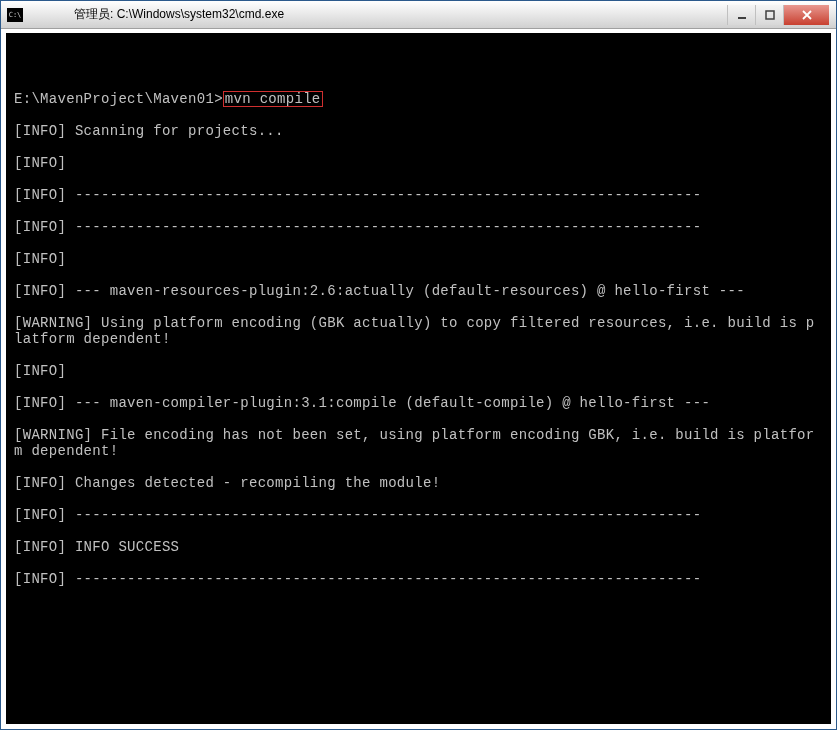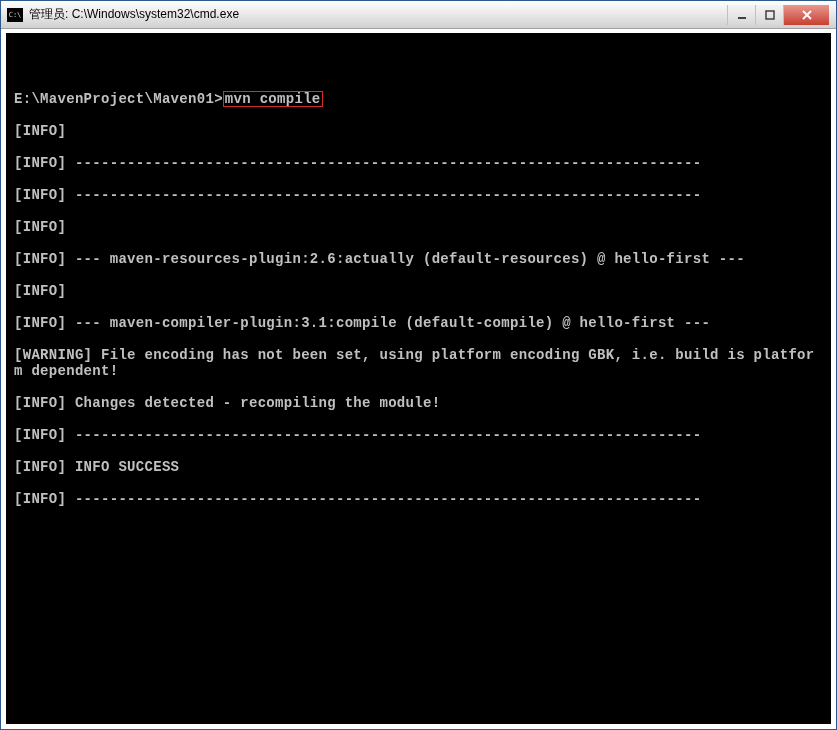--- a/index.html
+++ b/index.html
@@ -18,20 +18,21 @@
   flex-direction: column;
   background: white;
 }
 .titlebar { 
   height: 28px; 
   background: linear-gradient(to bottom, #ffffff 0%, #e8e8e8 50%, #d0d0d0 100%);
   border-bottom: 1px solid #a0a0a0;
   display: flex; 
   align-items: center; 
   padding: 0 7px 0 6px;
+  gap: 45px;
 }
 .titlebar-icon { 
   width: 16px; 
   height: 14px; 
   background: #000; 
   margin-right: 6px; 
   position: relative;
   display: flex;
   align-items: center;
   justify-content: center;
@@ -75,21 +76,21 @@
 }
 .terminal-content {
   font-family: "Courier New", "NSimSun", monospace; 
   font-size: 14px; 
   line-height: 16px; 
   color: #c0c0c0;
   white-space: pre-wrap;
   word-break: break-all;
   letter-spacing: 0.3px;
 }
-.line { min-height: 16px; font-weight: bold; }
+.line { min-height: 16px; }
 .hl { 
   border: 1px solid #d03030; 
   padding: 0 1px;
   display: inline-block;
   line-height: 14px;
 }
 </style>
 </head>
 <body>
 
@@ -112,25 +113,27 @@
         <svg width="10" height="10">
             <path d="M1 1 L9 9 M9 1 L1 9" stroke="#fff" stroke-width="1.8"></path>
           </svg>
       </div>
     </div>
   </div>
   <div class="terminal">
     <div class="terminal-content">
 <div class="line"></div>
 <div class="line"><span>E:\MavenProject\Maven01&gt;</span><span class="hl">mvn compile</span></div>
+<div class="line">[INFO] Scanning for projects...</div>
 <div class="line">[INFO]</div>
 <div class="line">[INFO] ------------------------------------------------------------------------</div>
 <div class="line">[INFO] ------------------------------------------------------------------------</div>
 <div class="line">[INFO]</div>
 <div class="line">[INFO] --- maven-resources-plugin:2.6:actually (default-resources) @ hello-first ---</div>
+<div class="line">[WARNING] Using platform encoding (GBK actually) to copy filtered resources, i.e. build is platform dependent!</div>
 <div class="line">[INFO]</div>
 <div class="line">[INFO] --- maven-compiler-plugin:3.1:compile (default-compile) @ hello-first ---</div>
 <div class="line">[WARNING] File encoding has not been set, using platform encoding GBK, i.e. build is platform dependent!</div>
 <div class="line">[INFO] Changes detected - recompiling the module!</div>
 <div class="line">[INFO] ------------------------------------------------------------------------</div>
 <div class="line">[INFO] INFO SUCCESS</div>
 <div class="line">[INFO] ------------------------------------------------------------------------</div>
 
 
 

